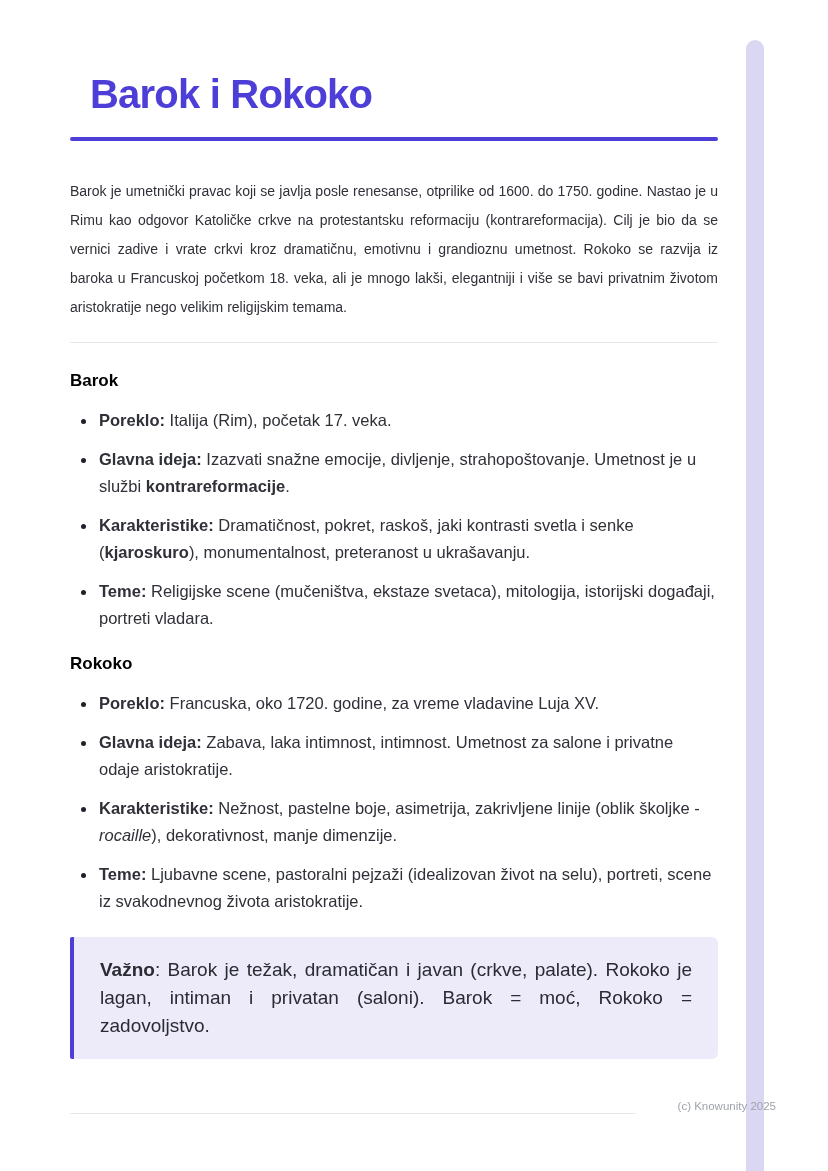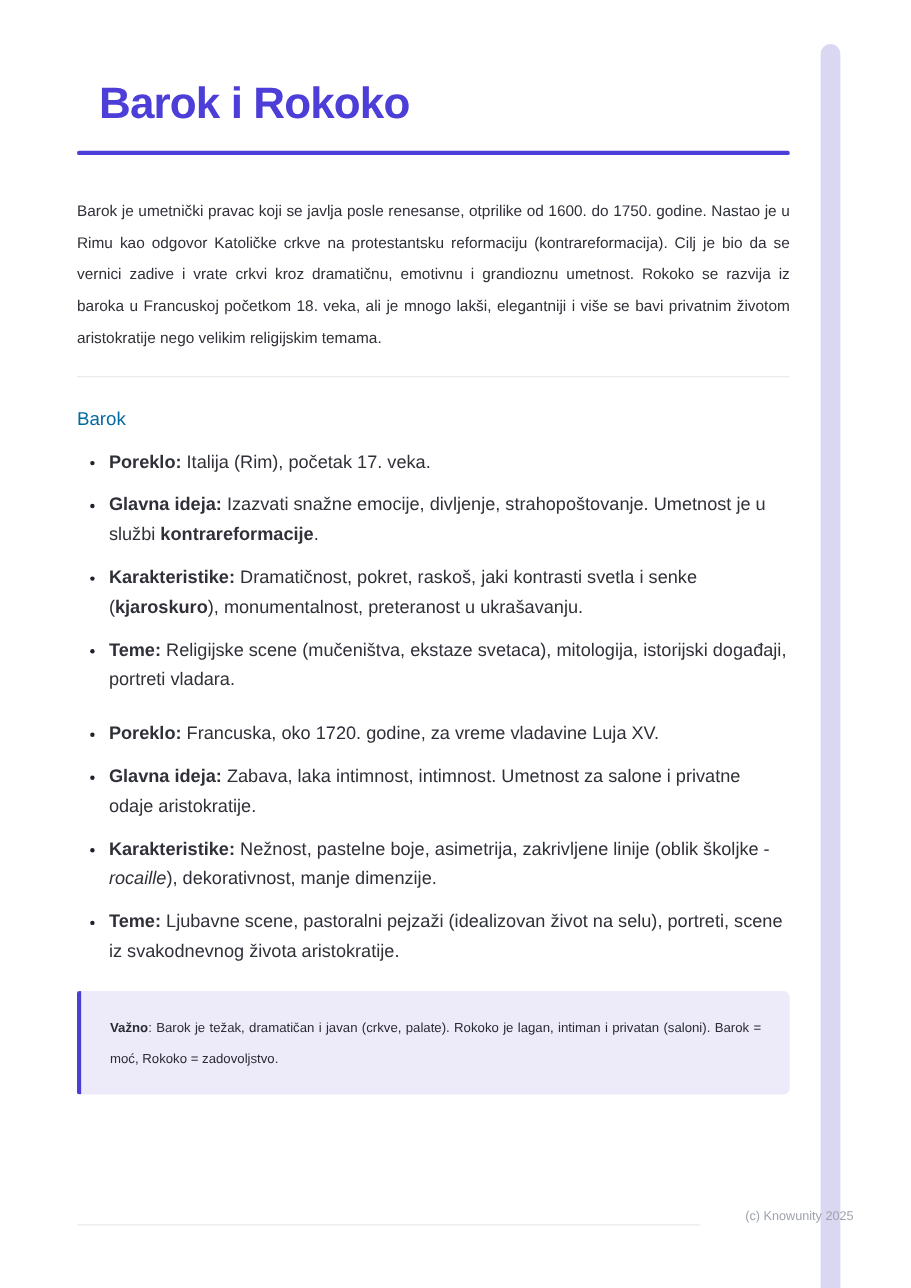--- a/index.html
+++ b/index.html
@@ -48,22 +48,22 @@
     text-align: justify;
     margin-bottom: 20px;
   }
   .divider {
     border: none;
     border-top: 1px solid var(--divider, #e7e7ec);
     margin: 10px 0 28px 0;
   }
   h3.sub-heading {
     font-size: 17px;
-    font-weight: 400;
-    color: #0369a1;
+    font-weight: 700;
+    color: #000000;
     margin-bottom: 16px;
   }
   ul.bullet-list {
     list-style: disc outside;
     padding-left: 27px;
     margin-bottom: 22px;
   }
   ul.bullet-list li {
     font-size: 16.5px;
     line-height: 27px;
@@ -72,21 +72,21 @@
   }
   ul.bullet-list li::marker { color: #20222b; font-size: 15px; }
   .callout {
     margin-top: 12px;
     background: var(--callout-bg, #edebfa);
     border-left: 4px solid var(--accent, #4c3ed6);
     border-radius: 2px 6px 6px 2px;
     padding: 19px 26px;
   }
   .callout p {
-    font-size: 12px;
+    font-size: 19px;
     line-height: 28px;
     text-align: justify;
     color: #2a2b33;
   }
   .bottom-divider {
     border: none;
     border-top: 1px solid var(--divider, #e7e7ec);
     position: absolute;
     left: 70px;
     top: 1113px;
@@ -130,20 +130,21 @@
 
   <h3 class="sub-heading">Barok</h3>
 
   <ul class="bullet-list">
       <li><b class="seg">Poreklo:</b><span class="seg"> Italija (Rim), početak 17. veka.</span></li>
       <li><b class="seg">Glavna ideja:</b><span class="seg"> Izazvati snažne emocije, divljenje, strahopoštovanje. Umetnost je u službi </span><b class="seg">kontrareformacije</b><span class="seg">.</span></li>
       <li><b class="seg">Karakteristike:</b><span class="seg"> Dramatičnost, pokret, raskoš, jaki kontrasti svetla i senke (</span><b class="seg">kjaroskuro</b><span class="seg">), monumentalnost, preteranost u ukrašavanju.</span></li>
       <li><b class="seg">Teme:</b><span class="seg"> Religijske scene (mučeništva, ekstaze svetaca), mitologija, istorijski događaji, portreti vladara.</span></li>
     </ul>
 
+  <h3 class="sub-heading">Rokoko</h3>
 
   <ul class="bullet-list">
       <li><b class="seg">Poreklo:</b><span class="seg"> Francuska, oko 1720. godine, za vreme vladavine Luja XV.</span></li>
       <li><b class="seg">Glavna ideja:</b><span class="seg"> Zabava, laka intimnost, intimnost. Umetnost za salone i privatne odaje aristokratije.</span></li>
       <li><b class="seg">Karakteristike:</b><span class="seg"> Nežnost, pastelne boje, asimetrija, zakrivljene linije (oblik školjke - </span><i class="seg">rocaille</i><span class="seg">), dekorativnost, manje dimenzije.</span></li>
       <li><b class="seg">Teme:</b><span class="seg"> Ljubavne scene, pastoralni pejzaži (idealizovan život na selu), portreti, scene iz svakodnevnog života aristokratije.</span></li>
     </ul>
 
   <div class="callout">
     <p><b class="seg">Važno</b><span class="seg">: Barok je težak, dramatičan i javan (crkve, palate). Rokoko je lagan, intiman i privatan (saloni). Barok = moć, Rokoko = zadovoljstvo.</span></p>

